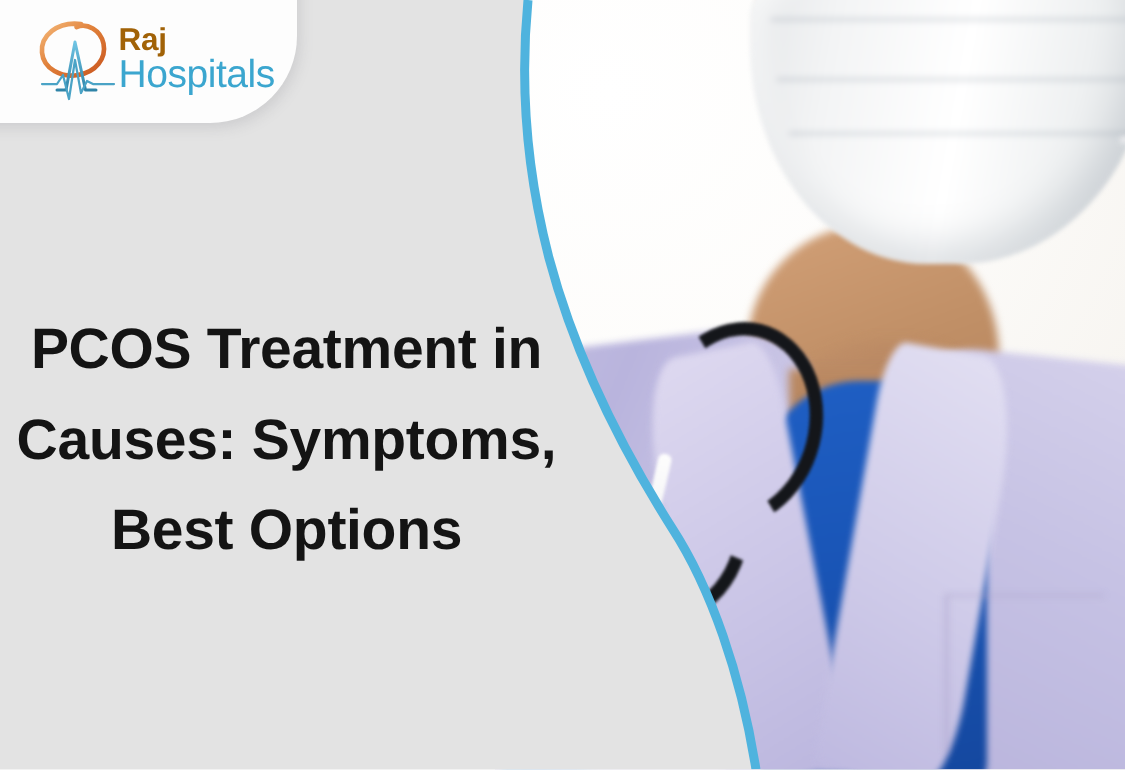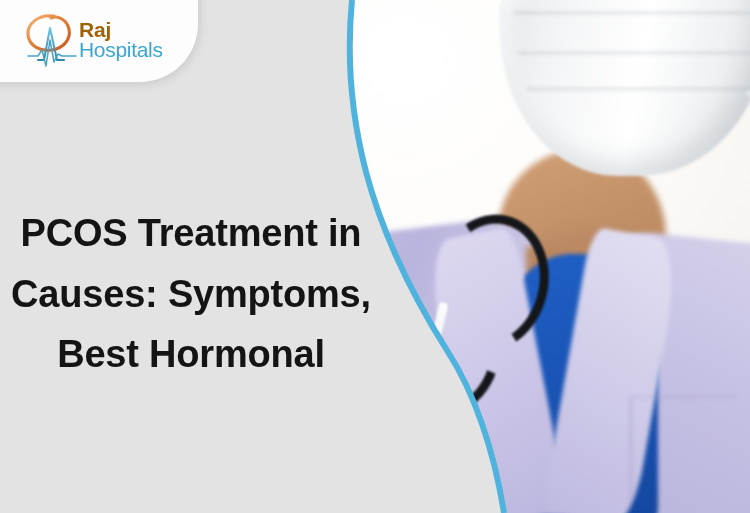--- a/index.html
+++ b/index.html
@@ -288,21 +288,21 @@
     line-height: 1.0;
   }
   .logo-raj {
     font-size: 21px;
     font-weight: bold;
     color: #a16207;
     letter-spacing: -.2px;
     display: block;
   }
   .logo-hosp {
-    font-size: 21px;
+    font-size: 26px;
     font-weight: normal;
     color: #3ba6cf;
     letter-spacing: -.3px;
     display: block;
     margin-top: -1px;
   }
 
   
   .headline {
     position: absolute;
@@ -380,16 +380,16 @@
     </svg>
     <span class="logo-words">
       <span class="logo-raj">Raj</span>
       <span class="logo-hosp">Hospitals</span>
     </span>
   </div>
 
   <h1 class="headline">
     <span class="ln">PCOS Treatment in</span>
     <span class="ln">Causes: Symptoms,</span>
-    <span class="ln">Best Hormonal</span>
+    <span class="ln">Best Options</span>
   </h1>
 
 </div>
 
 </body></html>

